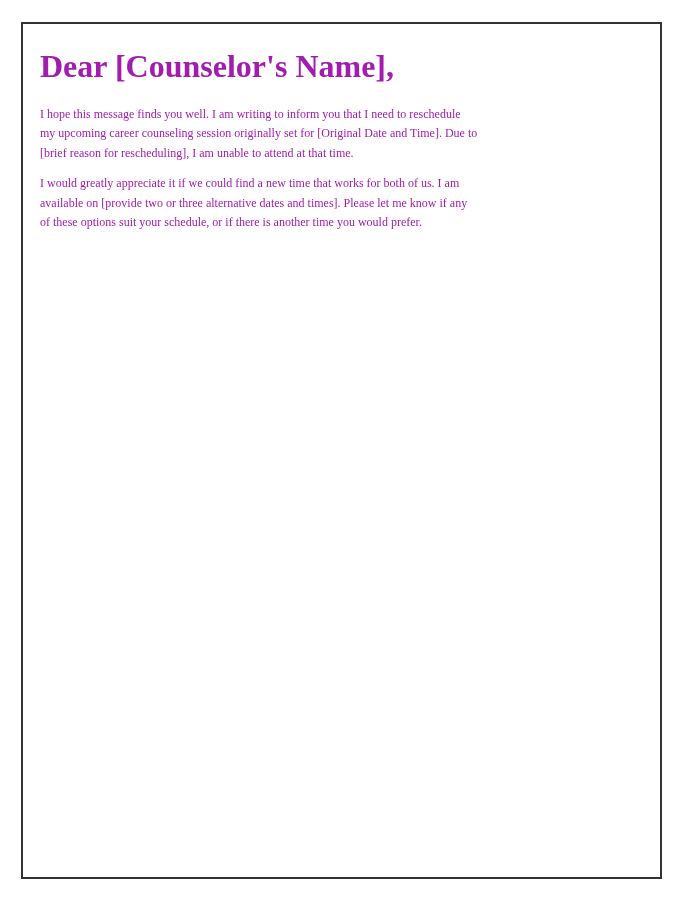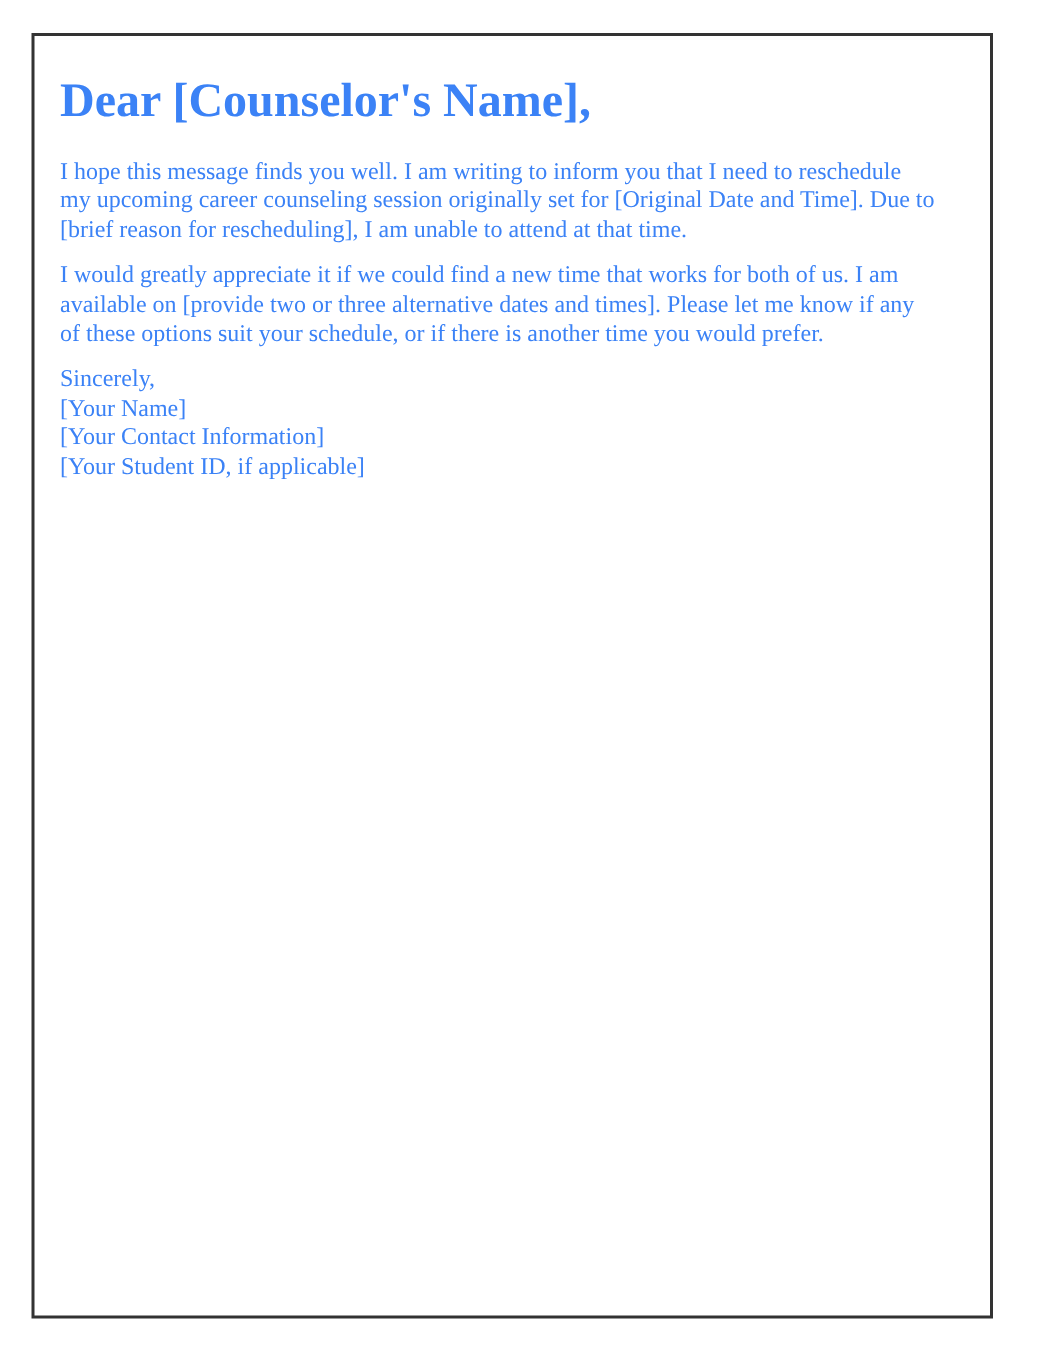--- a/index.html
+++ b/index.html
@@ -7,57 +7,53 @@
     padding: 0;
     background: #ffffff;
   }
   .canvas {
     position: relative;
     width: 700px;
     height: 900px;
     background: #ffffff;
     overflow: hidden;
     font-family: "Liberation Serif", "DejaVu Serif", serif;
-    color: #3b82f6;
+    color: #a21caf;
   }
   .letter-page {
     position: absolute;
     left: 21px;
     top: 22px;
     width: 641px;
     height: 857px;
     box-sizing: border-box;
     border: 2px solid #333333;
     background: #ffffff;
     padding: 26px 17px 0 17px;
   }
   .salutation {
     font-size: 32px;
     line-height: 32px;
     font-weight: 700;
     margin: 0 0 23px 0;
     white-space: pre-line;
   }
   .para {
-    font-size: 16px;
+    font-size: 12px;
     line-height: 19.4px;
     margin: 0 0 11px 0;
     white-space: pre;
   }
 </style>
 </head>
 <body>
 
 <div class="canvas">
   <div class="letter-page">
     <h1 class="salutation">Dear [Counselor's Name],</h1>
     <p class="para">I hope this message finds you well. I am writing to inform you that I need to reschedule
 my upcoming career counseling session originally set for [Original Date and Time]. Due to
 [brief reason for rescheduling], I am unable to attend at that time.</p>
     <p class="para">I would greatly appreciate it if we could find a new time that works for both of us. I am
 available on [provide two or three alternative dates and times]. Please let me know if any
 of these options suit your schedule, or if there is another time you would prefer.</p>
-    <p class="para">Sincerely,
-[Your Name]
-[Your Contact Information]
-[Your Student ID, if applicable]</p>
   </div>
 </div>
 
 </body></html>

